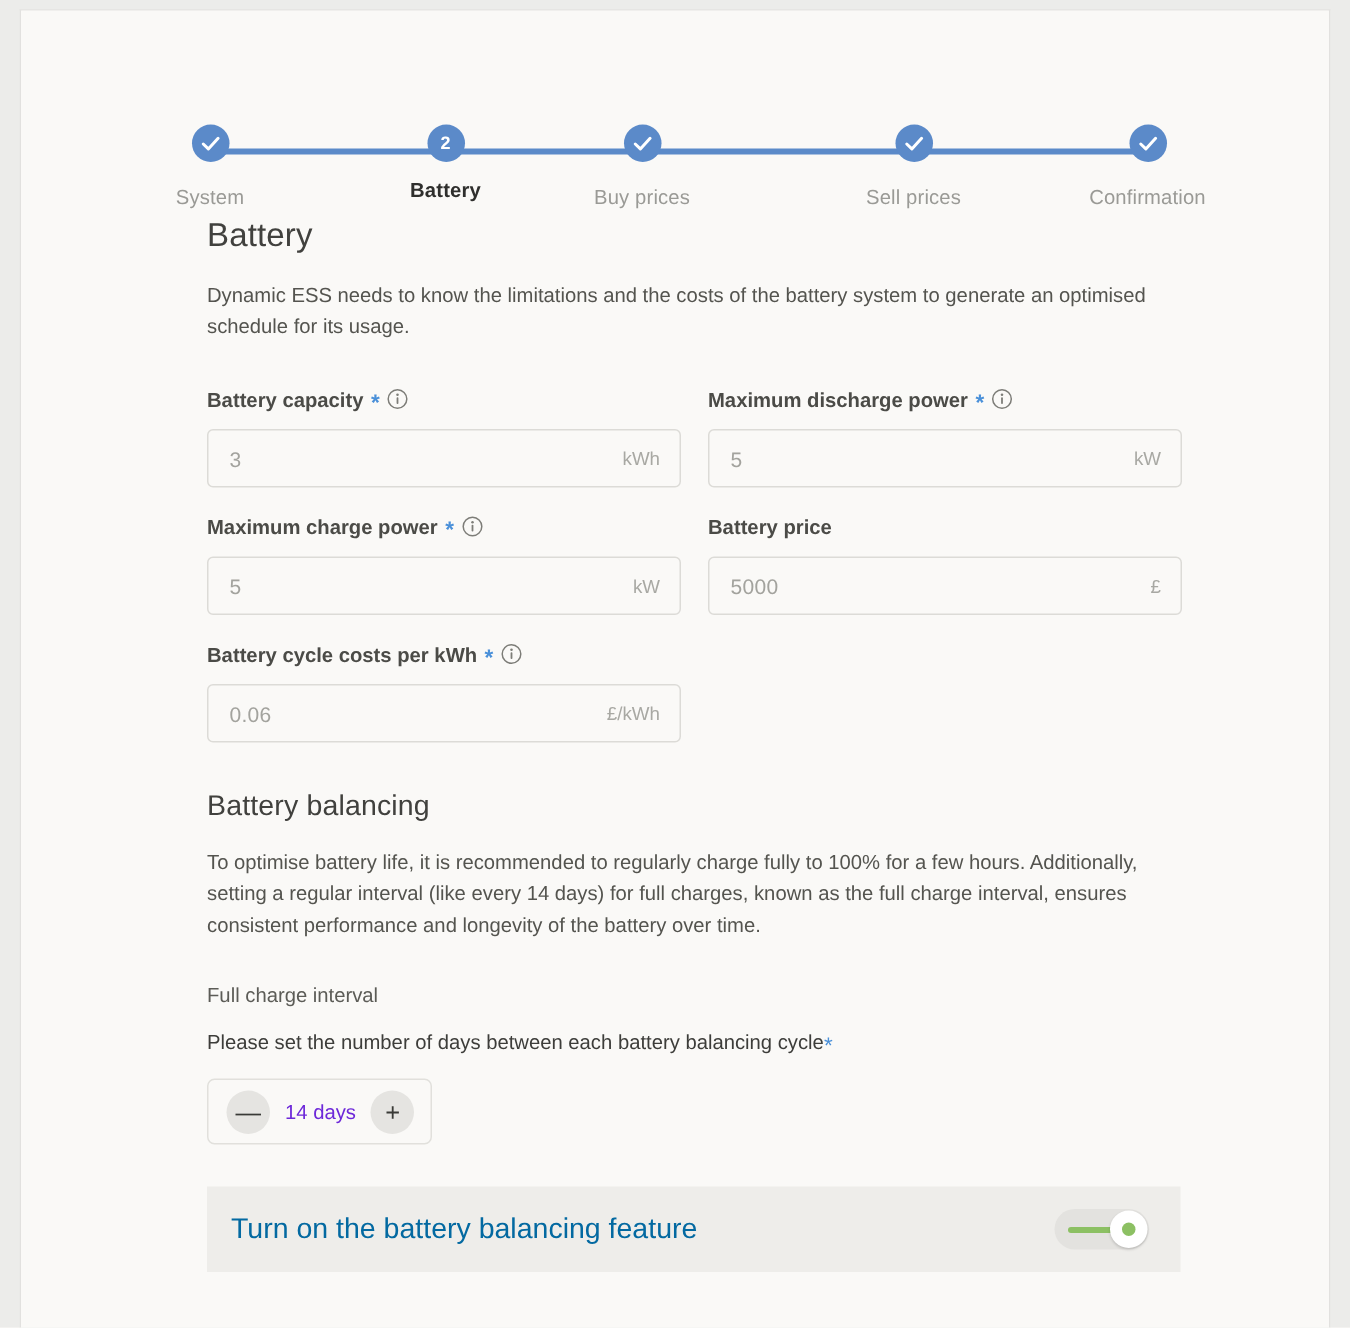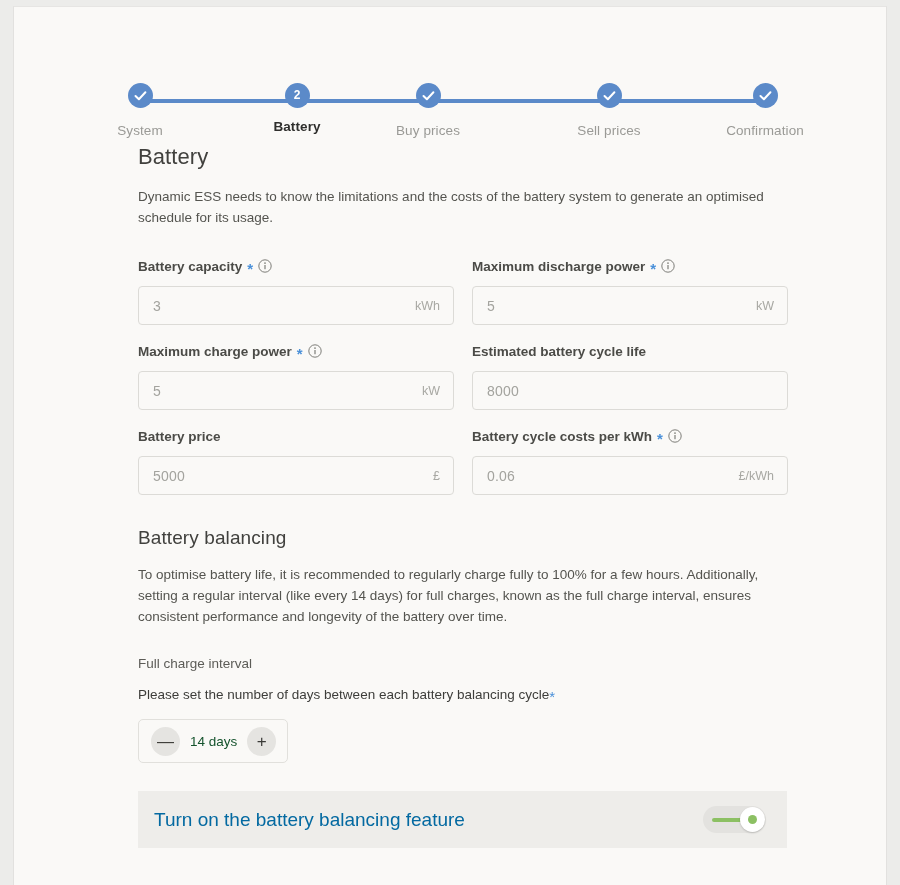--- a/index.html
+++ b/index.html
@@ -206,21 +206,21 @@
     cursor: pointer;
   }
   .round-btn .glyph {
     color: #3a3a37;
     font-size: 17px;
     line-height: 1;
     font-weight: 400;
   }
   .num-stepper .days {
     font-size: 13.5px;
-    color: #14532d;
+    color: #6d28d9;
     white-space: nowrap;
   }
 
   
   .toggle-row {
     margin-top: 28px;
     background: #eeedea;
     height: 57px;
     display: flex;
     align-items: center;
@@ -377,29 +377,20 @@
                   <rect x="6.4" y="5.9" width="1.2" height="4.4" rx="0.5" fill="#7d7d78"></rect>
                 </svg>
             </span>
           </div>
           <div class="input-wrap">
             <span class="val">5</span>
             <span class="unit">kW</span>
           </div>
         </div>
 
-        <div class="field">
-          <div class="field-label">
-            <span>Estimated battery cycle life</span>
-          </div>
-          <div class="input-wrap">
-            <span class="val">8000</span>
-            <span class="unit"></span>
-          </div>
-        </div>
 
         <div class="field">
           <div class="field-label">
             <span>Battery price</span>
           </div>
           <div class="input-wrap">
             <span class="val">5000</span>
             <span class="unit">£</span>
           </div>
         </div>

